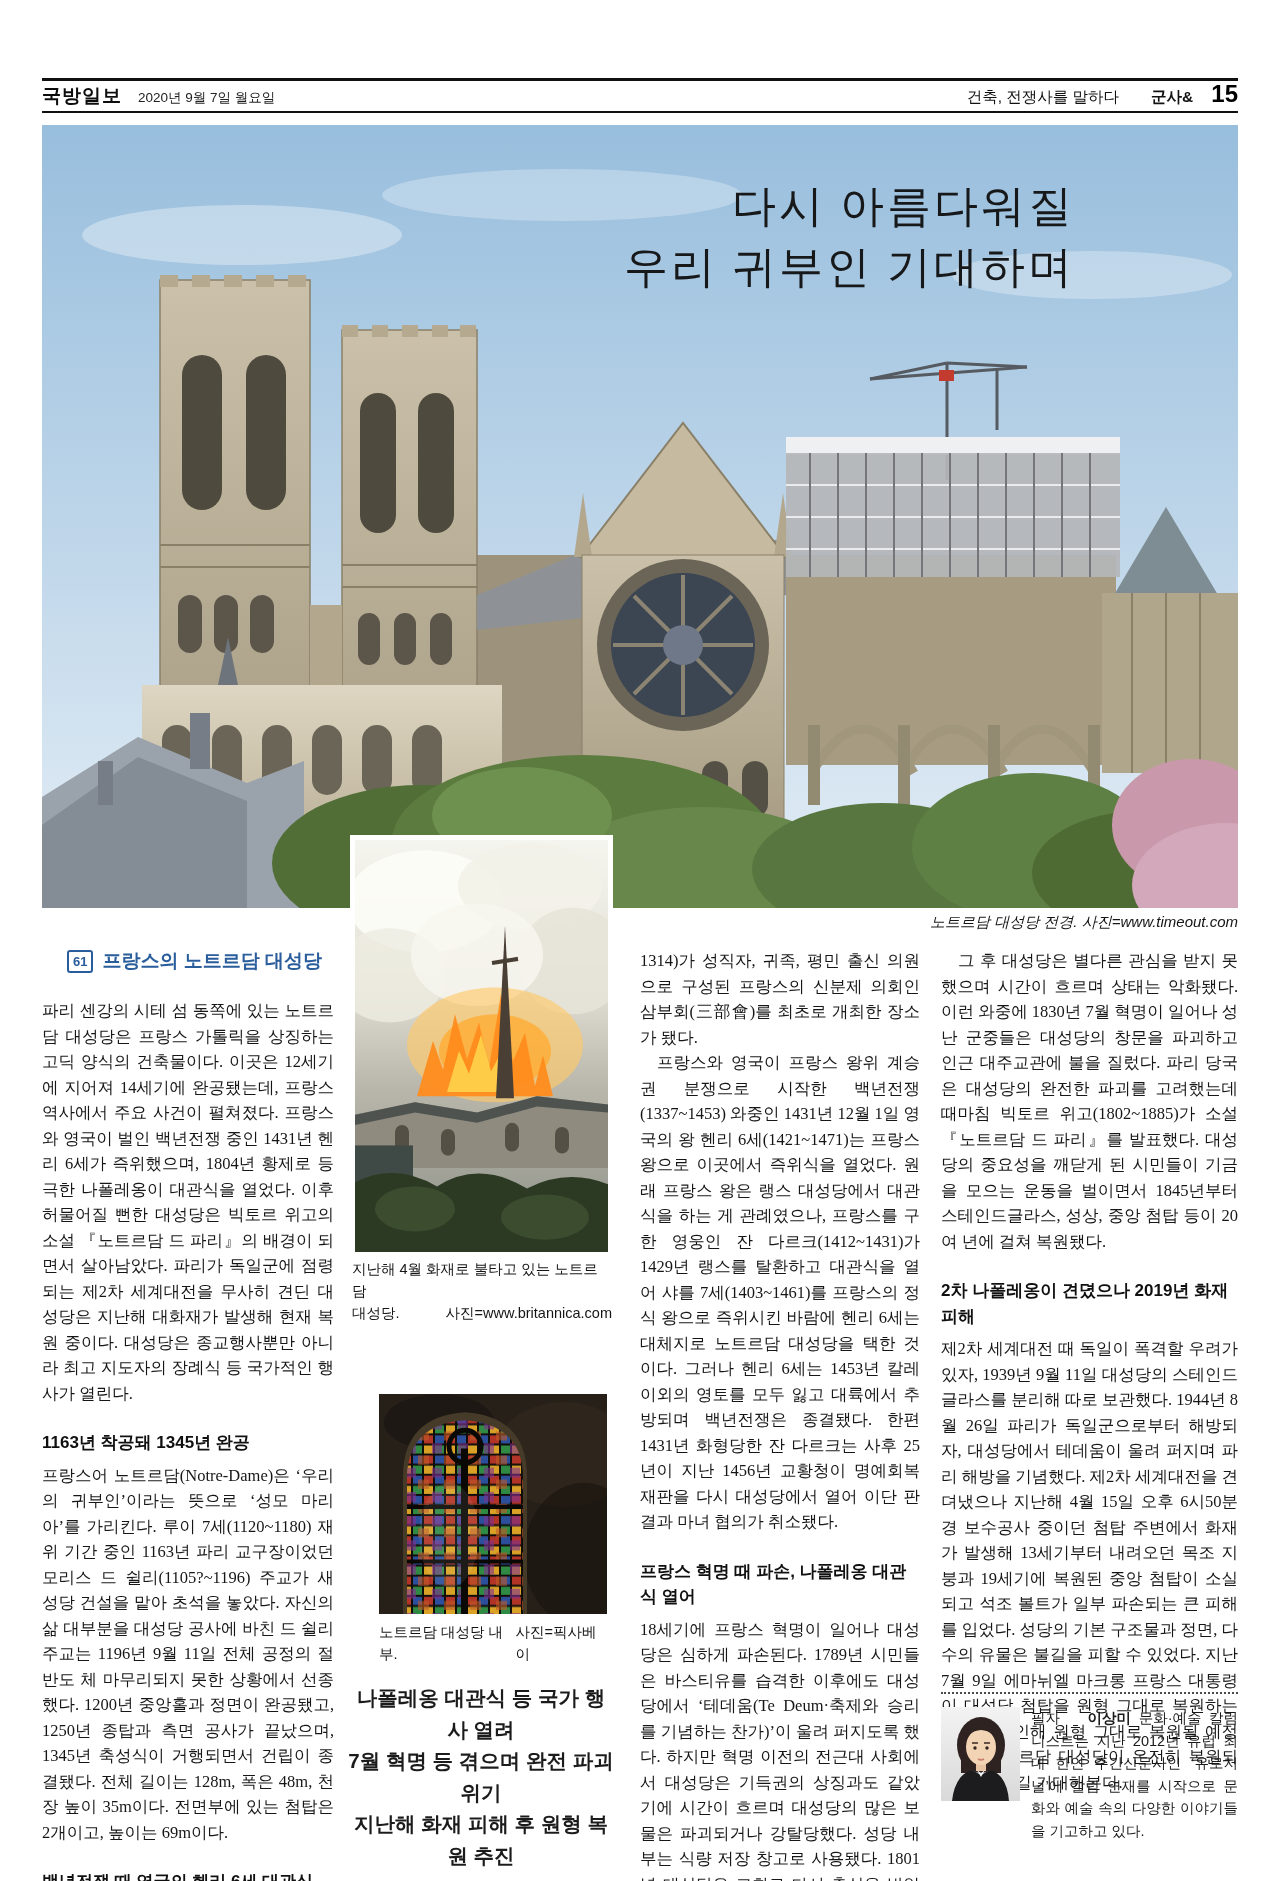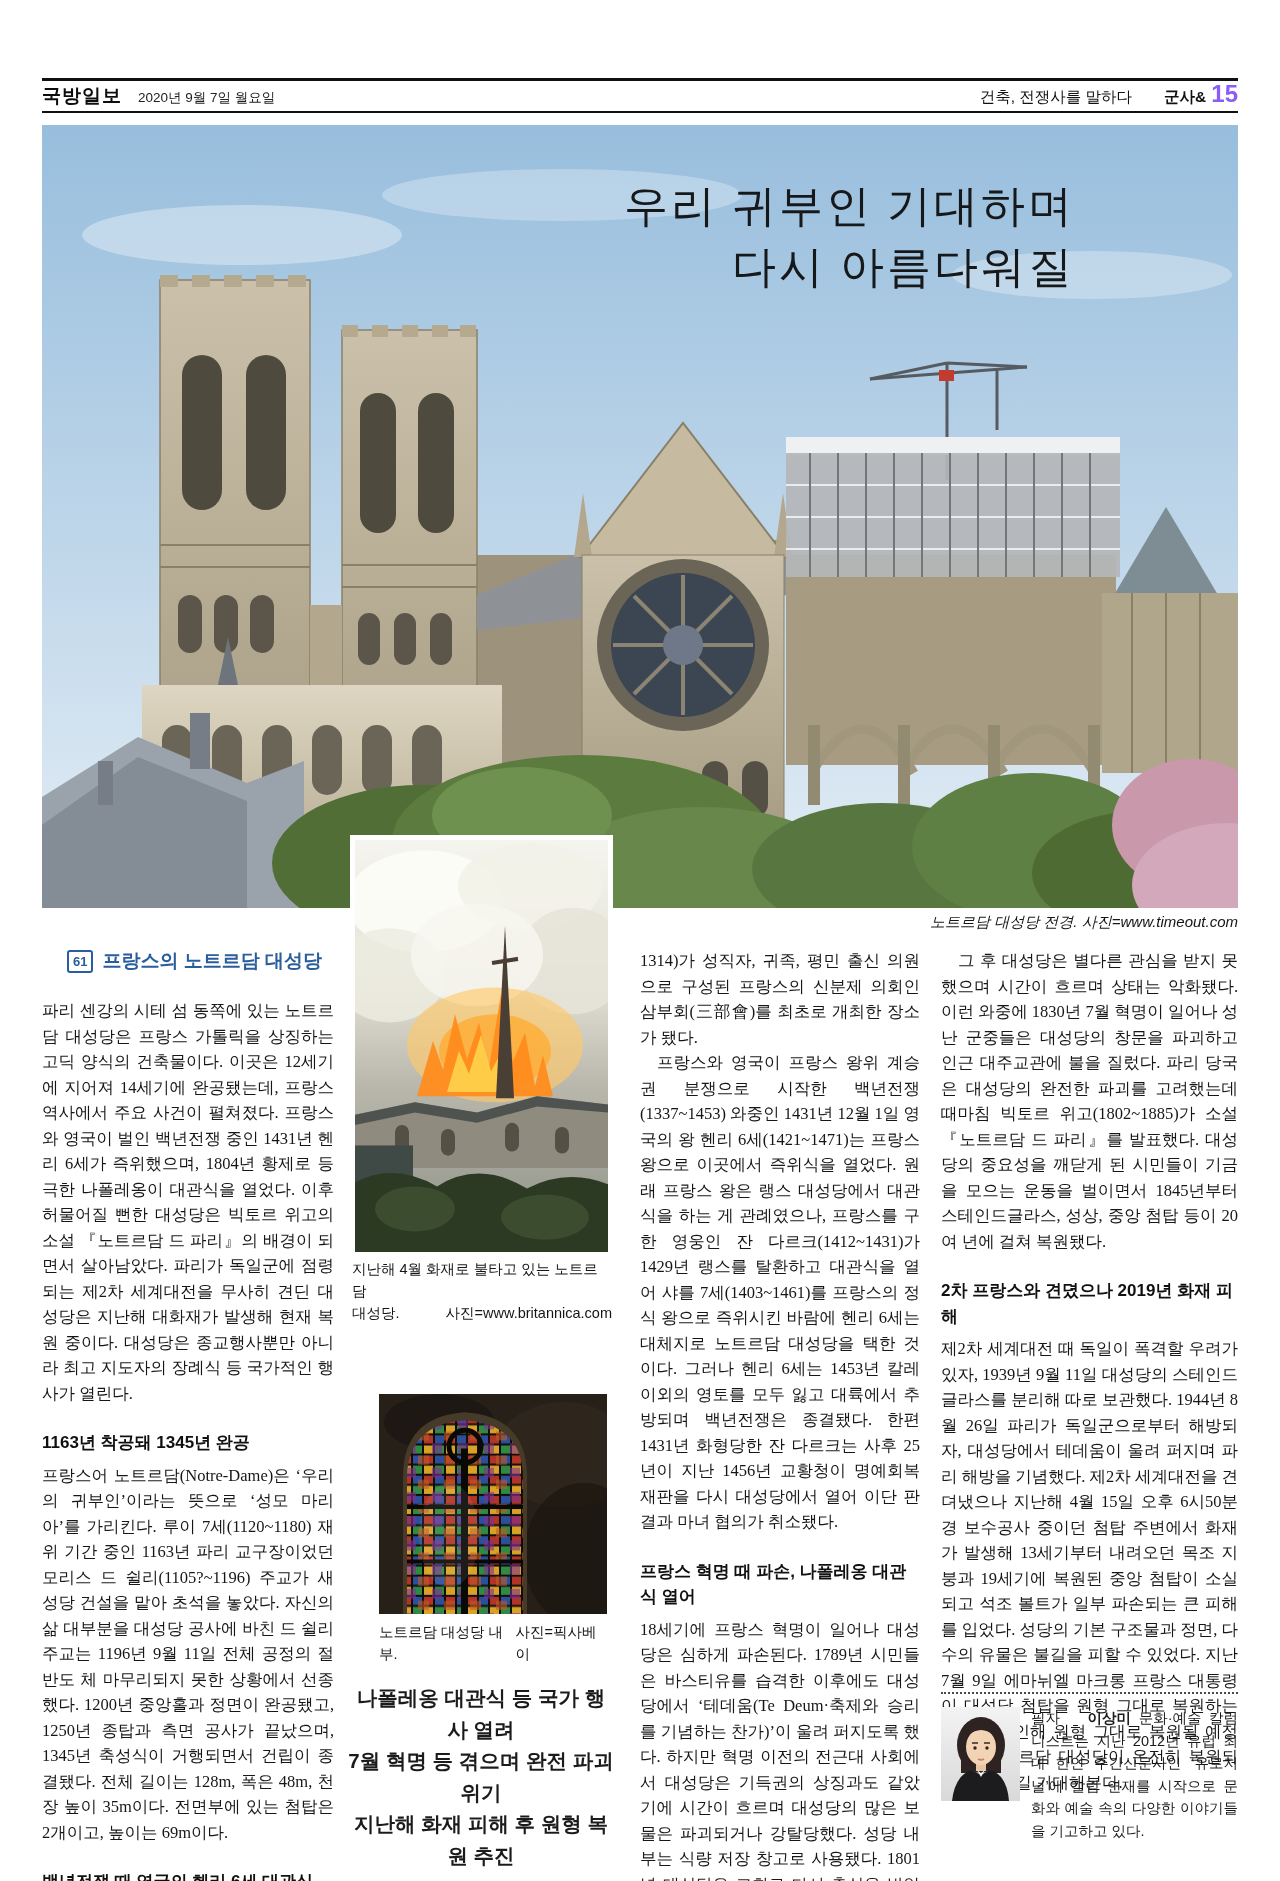--- a/index.html
+++ b/index.html
@@ -13,21 +13,21 @@
 
   
   .rule-top  { left:42px; top:78px;  width:1196px; height:3px; background:#101010; }
   .rule-sub  { left:42px; top:111px; width:1196px; height:2px; background:#101010; }
   .mast-left { left:42px; top:83px; height:26px; display:flex; align-items:baseline; gap:16px; }
   .paper-name{ font-size:19px; font-weight:700; letter-spacing:1px; color:#0d0d0d;text-align:center; }
   .paper-date{ font-size:13.5px; color:#222; }
   .mast-right{ right:42px; top:80px; height:30px; display:flex; align-items:baseline; }
   .sec-title { font-size:15.5px; color:#111; }
   .sec-label { font-size:15.5px; font-weight:700; margin-left:32px; color:#111; }
-  .page-num  { font-size:24px; font-weight:700; margin-left:5px; color:#8b5cf6; }
+  .page-num  { font-size:24px; font-weight:700; margin-left:18px; color:#000000; }
 
   
   .hero { left:42px; top:125px; width:1196px; height:783px; z-index:1; }
   .hero svg { display:block; width:100%; height:100%; }
   .headline {
     right:205px; top:176px; z-index:3; text-align:right;
     font-family:"Liberation Serif", serif; font-size:44px; line-height:61px;
     letter-spacing:3px; color:#17181a; white-space:nowrap;
   }
   .hero-caption { right:42px; top:913px; font-size:15px; color:#151515; z-index:2;font-style:italic; }
@@ -242,22 +242,22 @@
     <ellipse cx="480" cy="690" rx="90" ry="48" fill="#6f9150"></ellipse>
     <ellipse cx="840" cy="744" rx="130" ry="66" fill="#587740"></ellipse>
     <ellipse cx="990" cy="722" rx="120" ry="74" fill="#5f8044"></ellipse>
     <ellipse cx="1100" cy="748" rx="110" ry="62" fill="#4e6b34"></ellipse>
     <ellipse cx="1150" cy="700" rx="80" ry="66" fill="#c998ab"></ellipse>
     <ellipse cx="1185" cy="760" rx="95" ry="62" fill="#d3a8ba"></ellipse>
   </svg>
 </div>
 
 <div class="abs headline">
+  <div>다시 아름다워질</div>
   <div>우리 귀부인 기대하며</div>
-  <div>다시 아름다워질</div>
 </div>
 
 <div class="abs hero-caption">노트르담 대성당 전경. 사진=www.timeout.com</div>
 
 <div class="abs series">
   <span class="series-num">61</span>
   <span>프랑스의 노트르담 대성당</span>
 </div>
 
 <div class="body-col" id="col1">
@@ -360,21 +360,21 @@
 
 <div class="body-col" id="col3">
   <p>1314)가 성직자, 귀족, 평민 출신 의원으로 구성된 프랑스의 신분제 의회인 삼부회(三部會)를 최초로 개최한 장소가 됐다.</p>
   <p class="indent">프랑스와 영국이 프랑스 왕위 계승권 분쟁으로 시작한 백년전쟁(1337~1453) 와중인 1431년 12월 1일 영국의 왕 헨리 6세(1421~1471)는 프랑스 왕으로 이곳에서 즉위식을 열었다. 원래 프랑스 왕은 랭스 대성당에서 대관식을 하는 게 관례였으나, 프랑스를 구한 영웅인 잔 다르크(1412~1431)가 1429년 랭스를 탈환하고 대관식을 열어 샤를 7세(1403~1461)를 프랑스의 정식 왕으로 즉위시킨 바람에 헨리 6세는 대체지로 노트르담 대성당을 택한 것이다. 그러나 헨리 6세는 1453년 칼레 이외의 영토를 모두 잃고 대륙에서 추방되며 백년전쟁은 종결됐다. 한편 1431년 화형당한 잔 다르크는 사후 25년이 지난 1456년 교황청이 명예회복 재판을 다시 대성당에서 열어 이단 판결과 마녀 협의가 취소됐다.</p>
   <div class="subhead">프랑스 혁명 때 파손, 나폴레옹 대관식 열어</div>
   <p>18세기에 프랑스 혁명이 일어나 대성당은 심하게 파손된다. 1789년 시민들은 바스티유를 습격한 이후에도 대성당에서 ‘테데움(Te Deum·축제와 승리를 기념하는 찬가)’이 울려 퍼지도록 했다. 하지만 혁명 이전의 전근대 사회에서 대성당은 기득권의 상징과도 같았기에 시간이 흐르며 대성당의 많은 보물은 파괴되거나 강탈당했다. 성당 내부는 식량 저장 창고로 사용됐다. 1801년 대성당은 교회로 다시 축성을 받았다. 1804년 12월 2일 교황 비오 7세가 참석해 나폴레옹의 황제 대관식을 올렸을 때 상태가 매우 낡았기에 내부에는 장막을 드리우고 입구는 신 고딕양식의 목재 문을, 실내는 신고전주의 건축처럼 임시로 보이게 장식하면서 초라한 모습을 감춰야 했다.</p>
 </div>
 
 <div class="body-col" id="col4">
   <p class="indent">그 후 대성당은 별다른 관심을 받지 못했으며 시간이 흐르며 상태는 악화됐다. 이런 와중에 1830년 7월 혁명이 일어나 성난 군중들은 대성당의 창문을 파괴하고 인근 대주교관에 불을 질렀다. 파리 당국은 대성당의 완전한 파괴를 고려했는데 때마침 빅토르 위고(1802~1885)가 소설 『노트르담 드 파리』를 발표했다. 대성당의 중요성을 깨닫게 된 시민들이 기금을 모으는 운동을 벌이면서 1845년부터 스테인드글라스, 성상, 중앙 첨탑 등이 20여 년에 걸쳐 복원됐다.</p>
-  <div class="subhead">2차 프랑스와 견뎠으나 2019년 화재 피해</div>
+  <div class="subhead">2차 나폴레옹이 견뎠으나 2019년 화재 피해</div>
   <p>제2차 세계대전 때 독일이 폭격할 우려가 있자, 1939년 9월 11일 대성당의 스테인드글라스를 분리해 따로 보관했다. 1944년 8월 26일 파리가 독일군으로부터 해방되자, 대성당에서 테데움이 울려 퍼지며 파리 해방을 기념했다. 제2차 세계대전을 견뎌냈으나 지난해 4월 15일 오후 6시50분경 보수공사 중이던 첨탑 주변에서 화재가 발생해 13세기부터 내려오던 목조 지붕과 19세기에 복원된 중앙 첨탑이 소실되고 석조 볼트가 일부 파손되는 큰 피해를 입었다. 성당의 기본 구조물과 정면, 다수의 유물은 불길을 피할 수 있었다. 지난 7월 9일 에마뉘엘 마크롱 프랑스 대통령이 대성당 첨탑을 원형 그대로 복원하는 방안을 승인해 원형 그대로 복원될 예정이다. 노트르담 대성당이 온전히 복원되는 날이 오길 기대해본다.</p>
 </div>
 
 <div class="abs bio">
   <div class="bio-photo">
     <svg viewBox="0 0 79 94" preserveAspectRatio="none">
       <defs>
         <linearGradient id="pbg" x1="0" y1="0" x2="0" y2="1">
           <stop offset="0" stop-color="#f3f3f3"></stop>
             <stop offset="1" stop-color="#d9d9d9"></stop>

